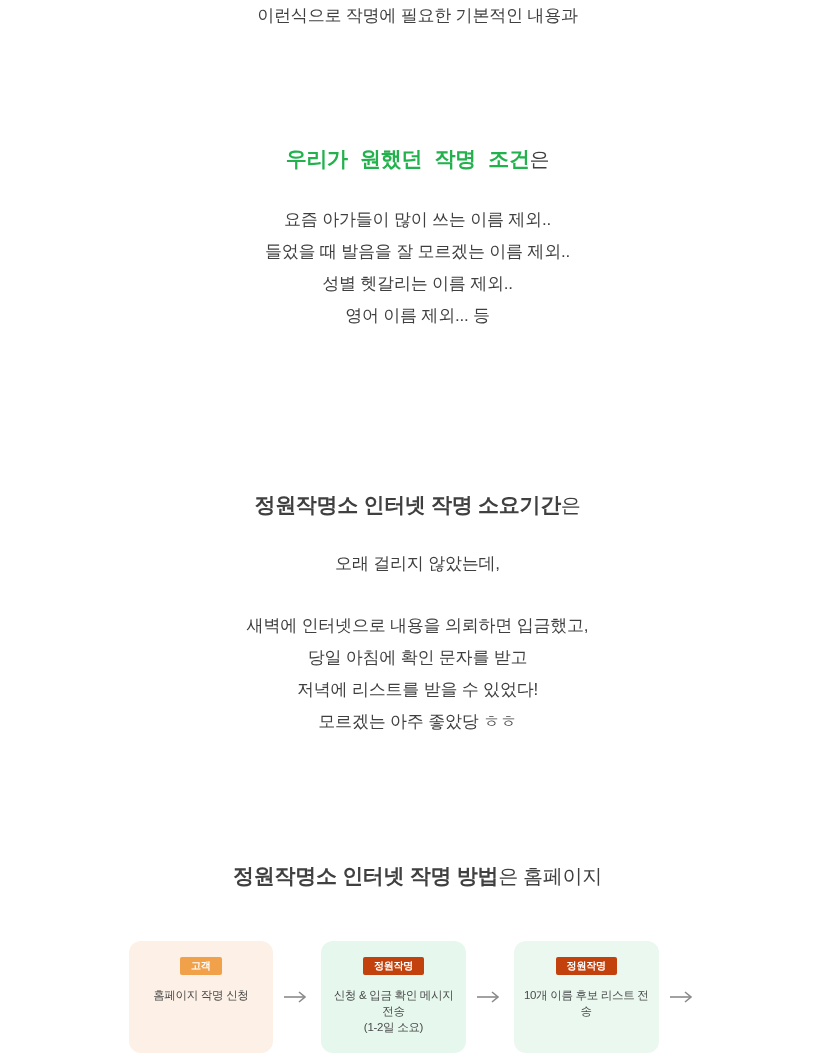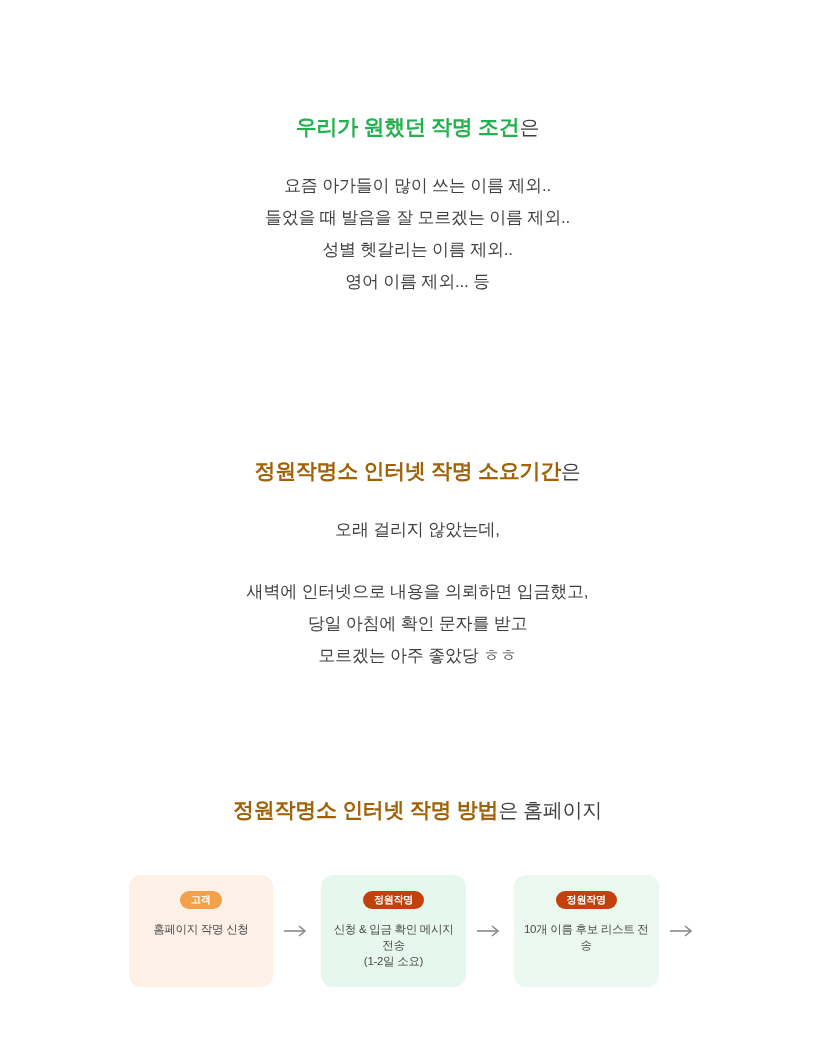--- a/index.html
+++ b/index.html
@@ -36,23 +36,24 @@
   .heading {
     font-size: 20px;
     line-height: 34px;
     letter-spacing: -0.3px;
     font-weight: 400;
   }
   .heading .hl-green {
     color: #22b14c;
     font-weight: bold;
     font-size: 21px;
+    font-family: Liberation Mono, monospace;
   }
   .heading .hl-red {
-    color: #a16207;
+    color: #404040;
     font-weight: bold;
     font-size: 21px;
   }
   .heading .tail {
     color: #3f3f3f;
     font-weight: 400;
     font-size: 20px;
   }
 
   
@@ -76,21 +77,21 @@
     display: flex;
     flex-direction: column;
     align-items: center;
     justify-content: flex-start;
   }
   .card.peach { background: #fdf0e7; }
   .card.mint  { background: #e6f7ee; }
   .card.mint2 { background: #eaf8f0; }
   .badge {
     display: inline-block;
-    border-radius: 9px;
+    border-radius: 2px;
     color: #ffffff;
     font-size: 10px;
     font-weight: bold;
     padding: 3px 11px 4px 11px;
     line-height: 1.1;
     margin-bottom: 12px;
     letter-spacing: -0.2px;
   }
   .badge.orange { background: #f0a14a; }
   .badge.green  { background: #c2410c; }
@@ -110,20 +111,21 @@
     flex: 0 0 48px;
   }
   .arrow svg { display: block; }
 </style>
 </head>
 <body>
 
 <div class="page">
 
   <div class="block">
+    <div class="line">이런식으로 작명에 필요한 기본적인 내용과</div>
   </div>
 
   <div class="spacer-xl"></div>
 
   <div class="block">
     <div class="heading">
       <span class="hl-green">우리가 원했던 작명 조건</span><span class="tail">은</span>
     </div>
     <div class="spacer-sm"></div>
     <div class="line">요즘 아가들이 많이 쓰는 이름 제외..</div>
@@ -137,20 +139,21 @@
 
   <div class="block">
     <div class="heading">
       <span class="hl-red">정원작명소 인터넷 작명 소요기간</span><span class="tail">은</span>
     </div>
     <div class="spacer-sm"></div>
     <div class="line">오래 걸리지 않았는데,</div>
     <div style="height:30px"></div>
     <div class="line">새벽에 인터넷으로 내용을 의뢰하면 입금했고,</div>
     <div class="line">당일 아침에 확인 문자를 받고</div>
+    <div class="line">저녁에 리스트를 받을 수 있었다!</div>
     <div class="line">모르겠는 아주 좋았당 ㅎㅎ</div>
   </div>
 
   <div class="spacer-lg"></div>
   <div style="height:25px"></div>
 
   <div class="block">
     <div class="heading">
       <span class="hl-red">정원작명소 인터넷 작명 방법</span><span class="tail">은 홈페이지</span>
     </div>

